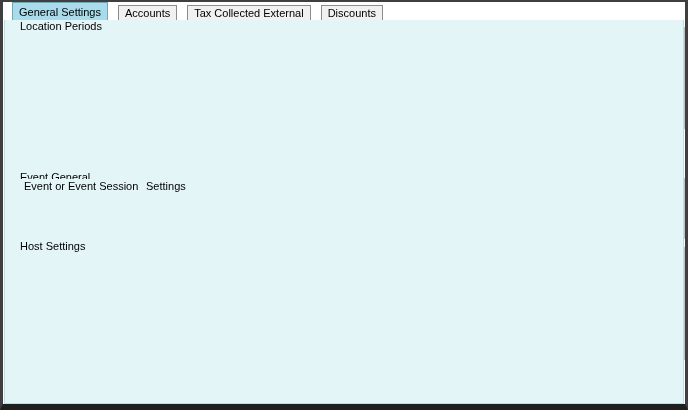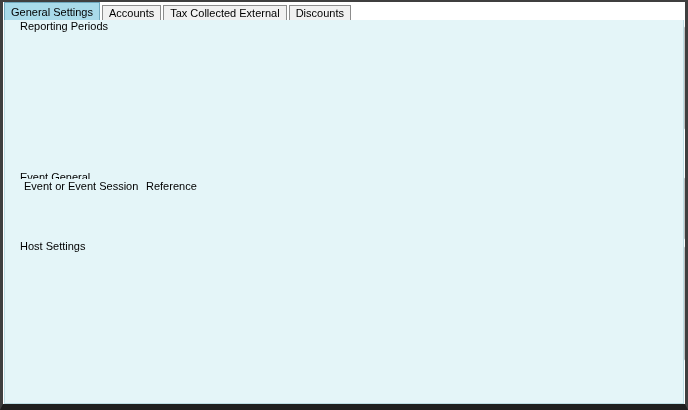--- a/index.html
+++ b/index.html
@@ -3,21 +3,21 @@
 <meta charset="utf-8">
 <style>
   html,body{margin:0;padding:0;}
   body{font-family:"Liberation Sans", sans-serif; background:#ffffff;}
   #app{position:relative;width:688px;height:410px;background:#ffffff;overflow:hidden;
        border-left:3px solid #3f3f3f;border-right:3px solid #3f3f3f;
        border-top:2px solid #3f3f3f;border-bottom:6px solid #1f1f1f;box-sizing:border-box;}
   
   .tabstrip{position:absolute;left:1px;top:0;right:1px;height:18px;display:flex;align-items:flex-end;background:#ffffff;z-index:3;}
   .tab{height:15px;box-sizing:border-box;padding:1px 6px 0 6px;background:#f1f1f1;border:1px solid #8c8c8c;
-       border-bottom:none;margin-right:2px;font-size:11px;line-height:13px;color:#000;white-space:nowrap;cursor:default;}
+       border-bottom:none;margin-right:2px;font-size:11px;line-height:13px;color:#000;white-space:nowrap;cursor:default;margin-left:8px;}
   .tab.selected{height:18px;padding-top:3px;background:#a9dbea;border-color:#6fa8bd;position:relative;z-index:4;}
   
   .pane{position:absolute;left:1px;right:1px;top:17px;bottom:0;background:#e4f5f8;border:1px solid #bcdde4;box-sizing:border-box;z-index:1;}
   
   .gb{position:absolute;border:1px solid #c2c2c2;border-radius:2px;box-sizing:border-box;}
   .gb-lbl{position:absolute;top:-8px;left:6px;background:#e4f5f8;padding:0 4px;font-size:11px;line-height:14px;color:#000;white-space:nowrap;z-index:2;}
   
   .grid{position:absolute;background:#ffffff;border:1px solid #5f5f5f;box-sizing:border-box;font-size:11px;color:#000;}
   .grow{display:flex;box-sizing:border-box;}
   .gcell{box-sizing:border-box;border-right:1px solid #d6d6d6;border-bottom:1px solid #e2e2e2;
@@ -58,21 +58,21 @@
   <div class="pane"></div>
 
   <div class="tabstrip">
     <div class="tab selected">General Settings</div>
     <div class="tab">Accounts</div>
     <div class="tab">Tax Collected External</div>
     <div class="tab">Discounts</div>
   </div>
 
   <div class="gb" style="left:6px;top:24px;width:676px;height:104px;">
-    <div class="gb-lbl">Reporting Periods</div>
+    <div class="gb-lbl">Location Periods</div>
   </div>
 
   <div class="grid" style="left:9px;top:33px;width:669px;height:90px;">
     <div class="grow ghead" style="height:14px;">
       <div class="gcell rowhdr" style="width:17px;"></div>
       <div class="gcell" style="width:114px;">Period Start</div>
       <div class="gcell" style="width:103px;">Period End</div>
       <div class="gcell" style="width:102px;">Period Name</div>
       <div class="gcell fill"></div>
     </div>
@@ -137,21 +137,21 @@
   <div class="radrow" style="left:20px;top:193px;">
     <span>Event</span>
     <span class="radio"></span>
   </div>
   <div class="radrow" style="left:20px;top:212px;">
     <span>Event Session</span>
     <span class="radio checked"></span>
   </div>
 
   <div class="gb" style="left:136px;top:184px;width:115px;height:48px;">
-    <div class="gb-lbl" style="left:2px;">Reference</div>
+    <div class="gb-lbl" style="left:2px;">Settings</div>
   </div>
   <div class="radrow" style="left:141px;top:193px;">
     <span>Host ID</span>
     <span class="radio checked"></span>
   </div>
   <div class="radrow" style="left:141px;top:212px;">
     <span>External ID</span>
     <span class="radio"></span>
   </div>
 

